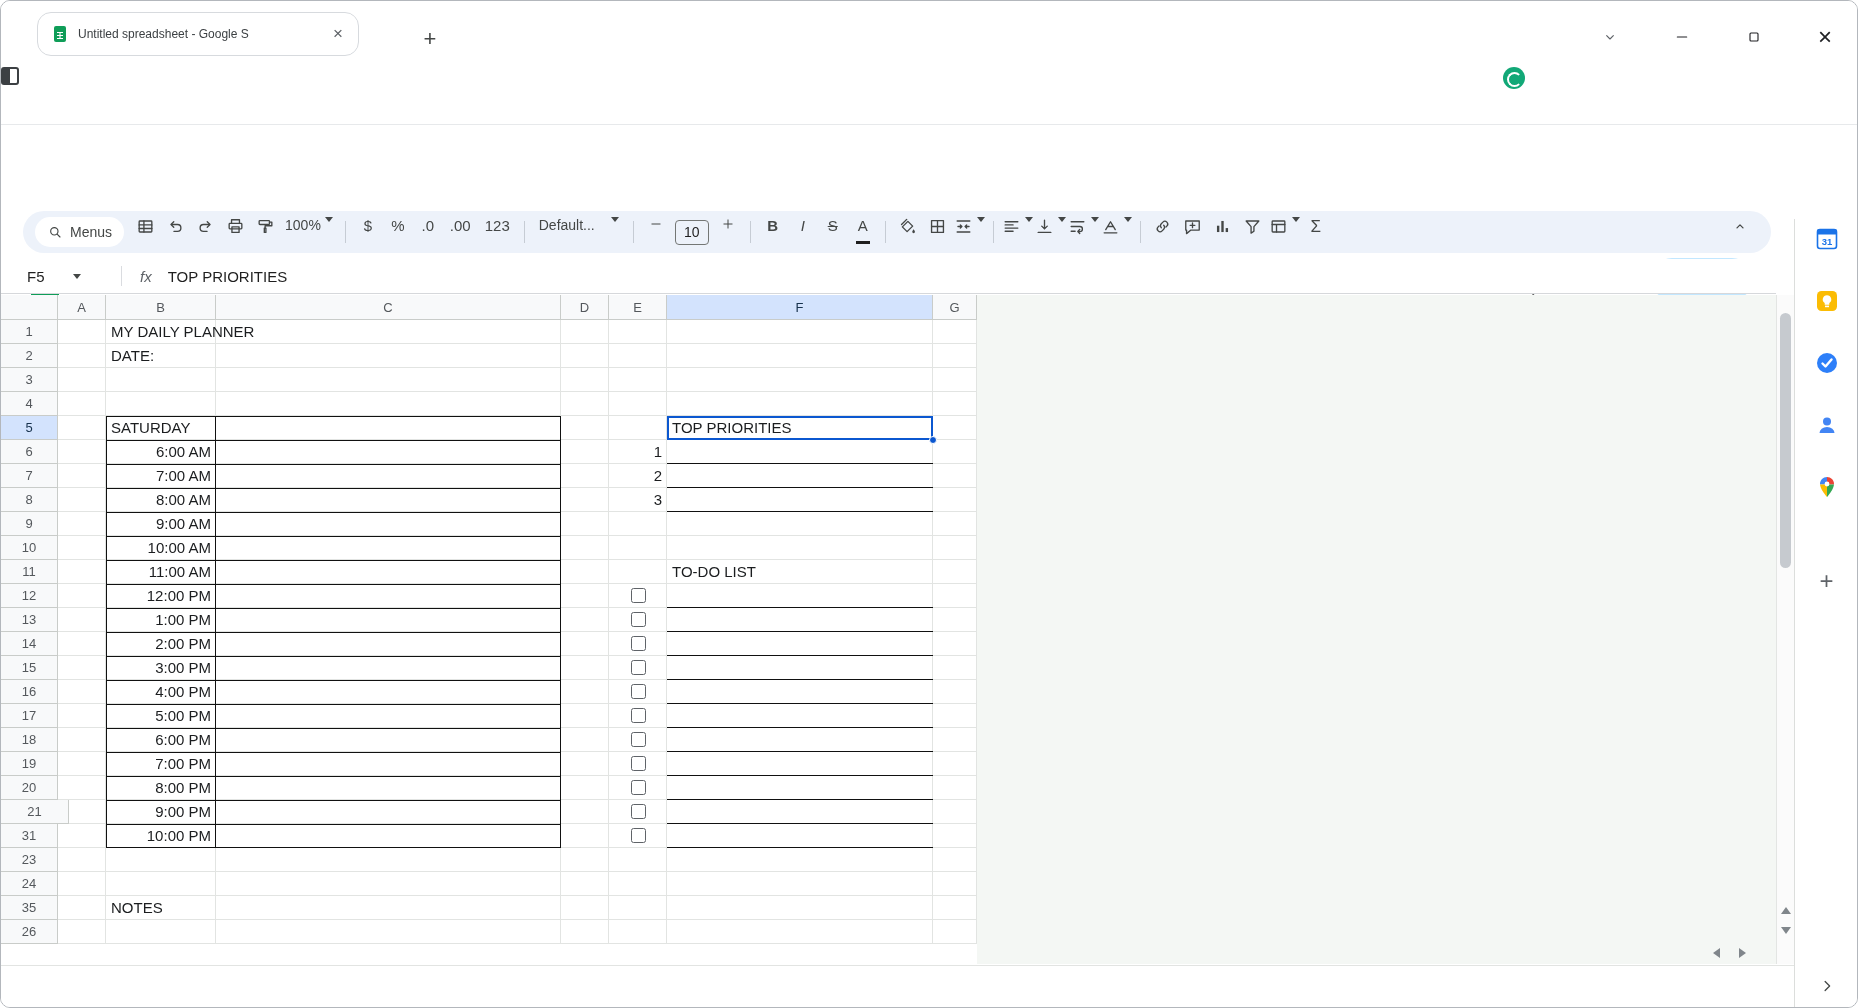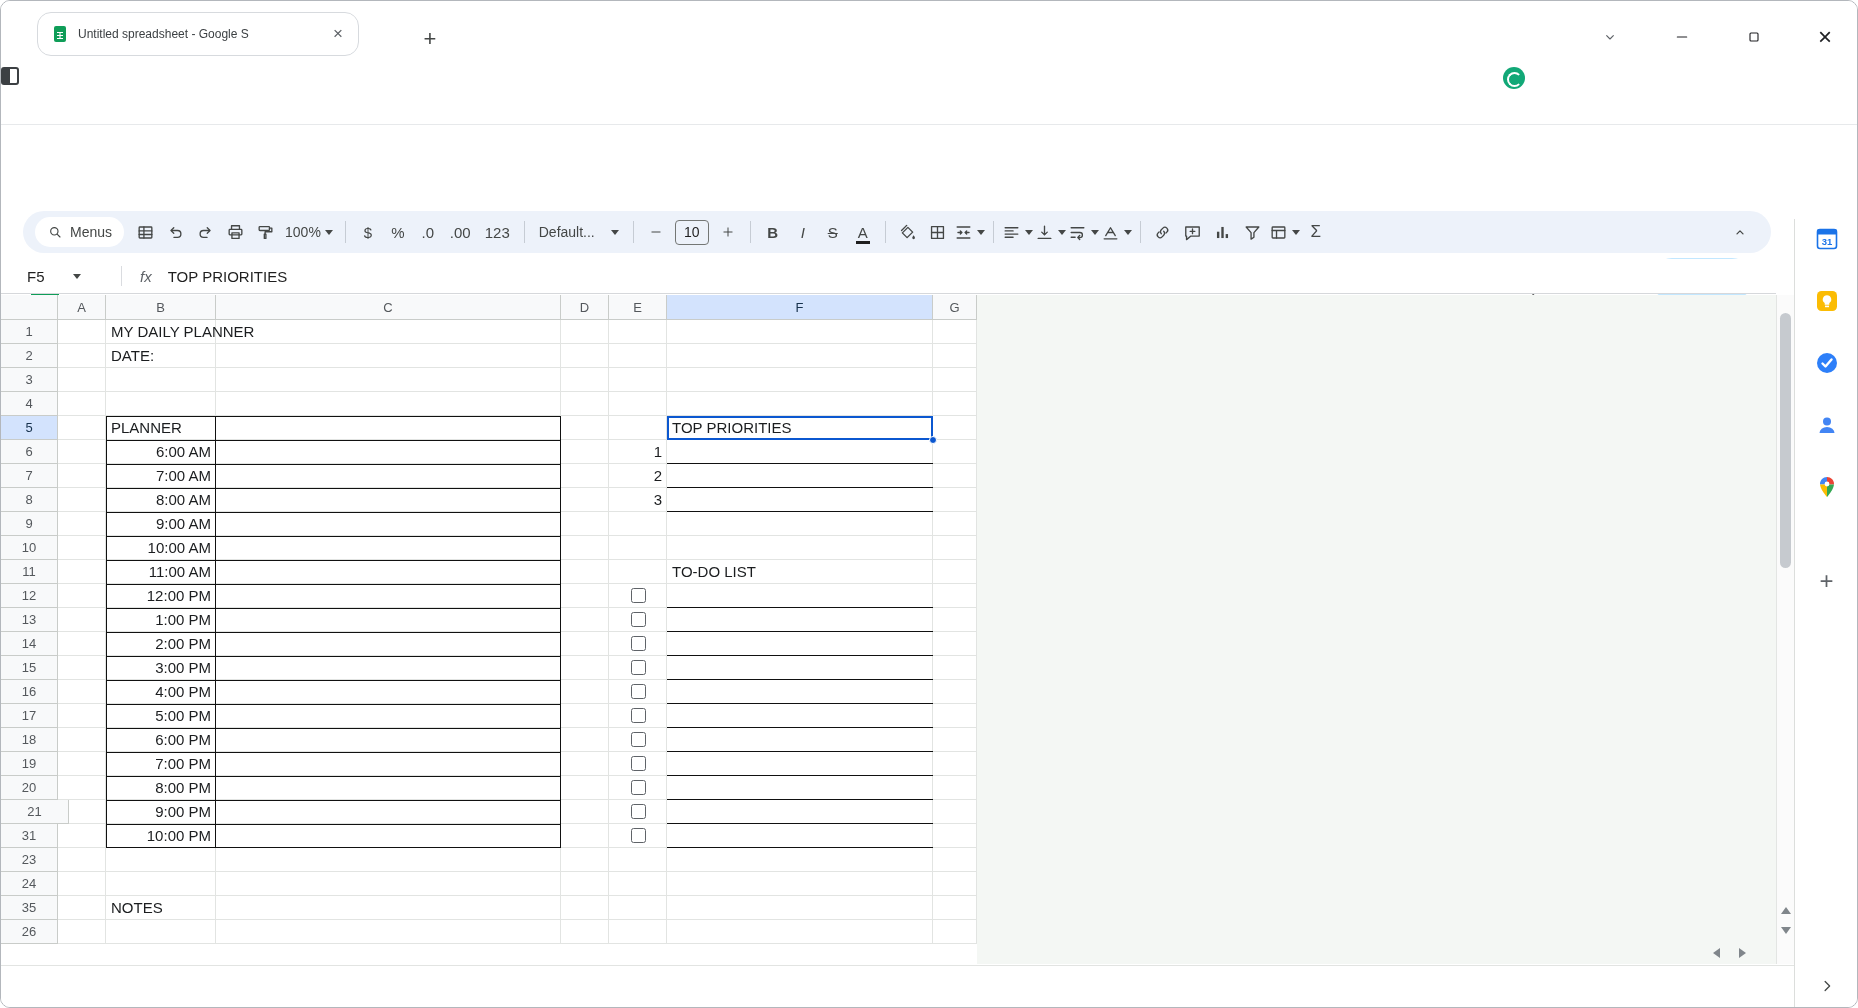--- a/index.html
+++ b/index.html
@@ -49,21 +49,21 @@
   #menubar { position:absolute; left:64px; top:172px; height:28px; display:flex; align-items:center; }
   .menu-item { padding:0 12px; font-size:15px; color:#1f1f1f; height:28px; line-height:28px; border-radius:14px; }
   .hdrbtn { position:absolute; top:140px; width:42px; height:42px; display:flex; align-items:center; justify-content:center; }
   #hist-btn { left:1462px; } #comment-btn { left:1518px; }
   #meet-btn { left:1572px; width:56px; display:flex; align-items:center; justify-content:center; gap:6px; }
   #share-btn { position:absolute; left:1650px; top:133px; width:102px; height:42px; border-radius:21px; background:#c2e7ff; display:flex; align-items:center; justify-content:center; gap:8px; color:#001d35; font-size:15px; font-weight:500; }
   #app-avatar { position:absolute; left:1796px; top:133px; width:40px; height:40px; border-radius:50%; background:radial-gradient(circle at 35% 35%, #eccca6, #8d6144 75%); }
 
   
   #toolbar { position:absolute; left:22px; top:210px; width:1748px; height:42px; border-radius:21px; background:#edf2fa; display:flex; align-items:center; padding:0 12px; }
-  .tb { height:30px; min-width:28px; display:flex; align-items:center; justify-content:center; border-radius:6px; margin:15px 1px; color:#444746; }
+  .tb { height:30px; min-width:28px; display:flex; justify-content:center; border-radius:6px; margin:15px 1px; color:#444746; }
   .tb-txt { font-size:15px; padding:0 6px; }
   .tb-div { width:1px; height:22px; background:#c6ccd4; margin:0 7px; }
   #tb-menus { display:flex; align-items:center; gap:7px; background:#fff; border-radius:16px; height:30px; padding:4px 12px; margin-right:6px; }
   #tb-menus span { font-size:14px; color:#444746; }
   .caret { width:0; height:0; border-left:4px solid transparent; border-right:4px solid transparent; border-top:5px solid #444746; margin-left:4px; }
   #tb-zoom { font-size:14px; padding:0 4px; }
   #tb-font { font-size:14px; width:92px; justify-content:space-between; padding:0 6px; }
   #tb-size-box { width:34px; height:25px; border:1px solid #747775; border-radius:4px; display:flex; align-items:center; justify-content:center; font-size:14px; color:#1f1f1f; margin:0 4px; }
   #tb-bold { font-weight:bold; font-size:15px; }
   #tb-italic { font-style:italic; font-size:15px; }
@@ -536,21 +536,21 @@
       <div class="abs cbx" style="left: 629.5px; top: 365px; width: 15px; height: 15px;"></div>
       <div class="abs cbx" style="left: 629.5px; top: 389px; width: 15px; height: 15px;"></div>
       <div class="abs cbx" style="left: 629.5px; top: 413px; width: 15px; height: 15px;"></div>
       <div class="abs cbx" style="left: 629.5px; top: 437px; width: 15px; height: 15px;"></div>
       <div class="abs cbx" style="left: 629.5px; top: 461px; width: 15px; height: 15px;"></div>
       <div class="abs cbx" style="left: 629.5px; top: 485px; width: 15px; height: 15px;"></div>
       <div class="abs cbx" style="left: 629.5px; top: 509px; width: 15px; height: 15px;"></div>
       <div class="abs cbx" style="left: 629.5px; top: 533px; width: 15px; height: 15px;"></div>
       <div class="abs cell" style="left: 105px; top: 25px; width: 110px; height: 24px; text-align: left;">MY DAILY PLANNER</div>
       <div class="abs cell" style="left: 105px; top: 49px; width: 110px; height: 24px; text-align: left;">DATE:</div>
-      <div class="abs cell" style="left: 105px; top: 121px; width: 110px; height: 24px; text-align: left;">PLANNER</div>
+      <div class="abs cell" style="left: 105px; top: 121px; width: 110px; height: 24px; text-align: left;">SATURDAY</div>
       <div class="abs cell" style="left: 105px; top: 145px; width: 110px; height: 24px; text-align: right;">6:00 AM</div>
       <div class="abs cell" style="left: 105px; top: 169px; width: 110px; height: 24px; text-align: right;">7:00 AM</div>
       <div class="abs cell" style="left: 105px; top: 193px; width: 110px; height: 24px; text-align: right;">8:00 AM</div>
       <div class="abs cell" style="left: 105px; top: 217px; width: 110px; height: 24px; text-align: right;">9:00 AM</div>
       <div class="abs cell" style="left: 105px; top: 241px; width: 110px; height: 24px; text-align: right;">10:00 AM</div>
       <div class="abs cell" style="left: 105px; top: 265px; width: 110px; height: 24px; text-align: right;">11:00 AM</div>
       <div class="abs cell" style="left: 105px; top: 289px; width: 110px; height: 24px; text-align: right;">12:00 PM</div>
       <div class="abs cell" style="left: 105px; top: 313px; width: 110px; height: 24px; text-align: right;">1:00 PM</div>
       <div class="abs cell" style="left: 105px; top: 337px; width: 110px; height: 24px; text-align: right;">2:00 PM</div>
       <div class="abs cell" style="left: 105px; top: 361px; width: 110px; height: 24px; text-align: right;">3:00 PM</div>

